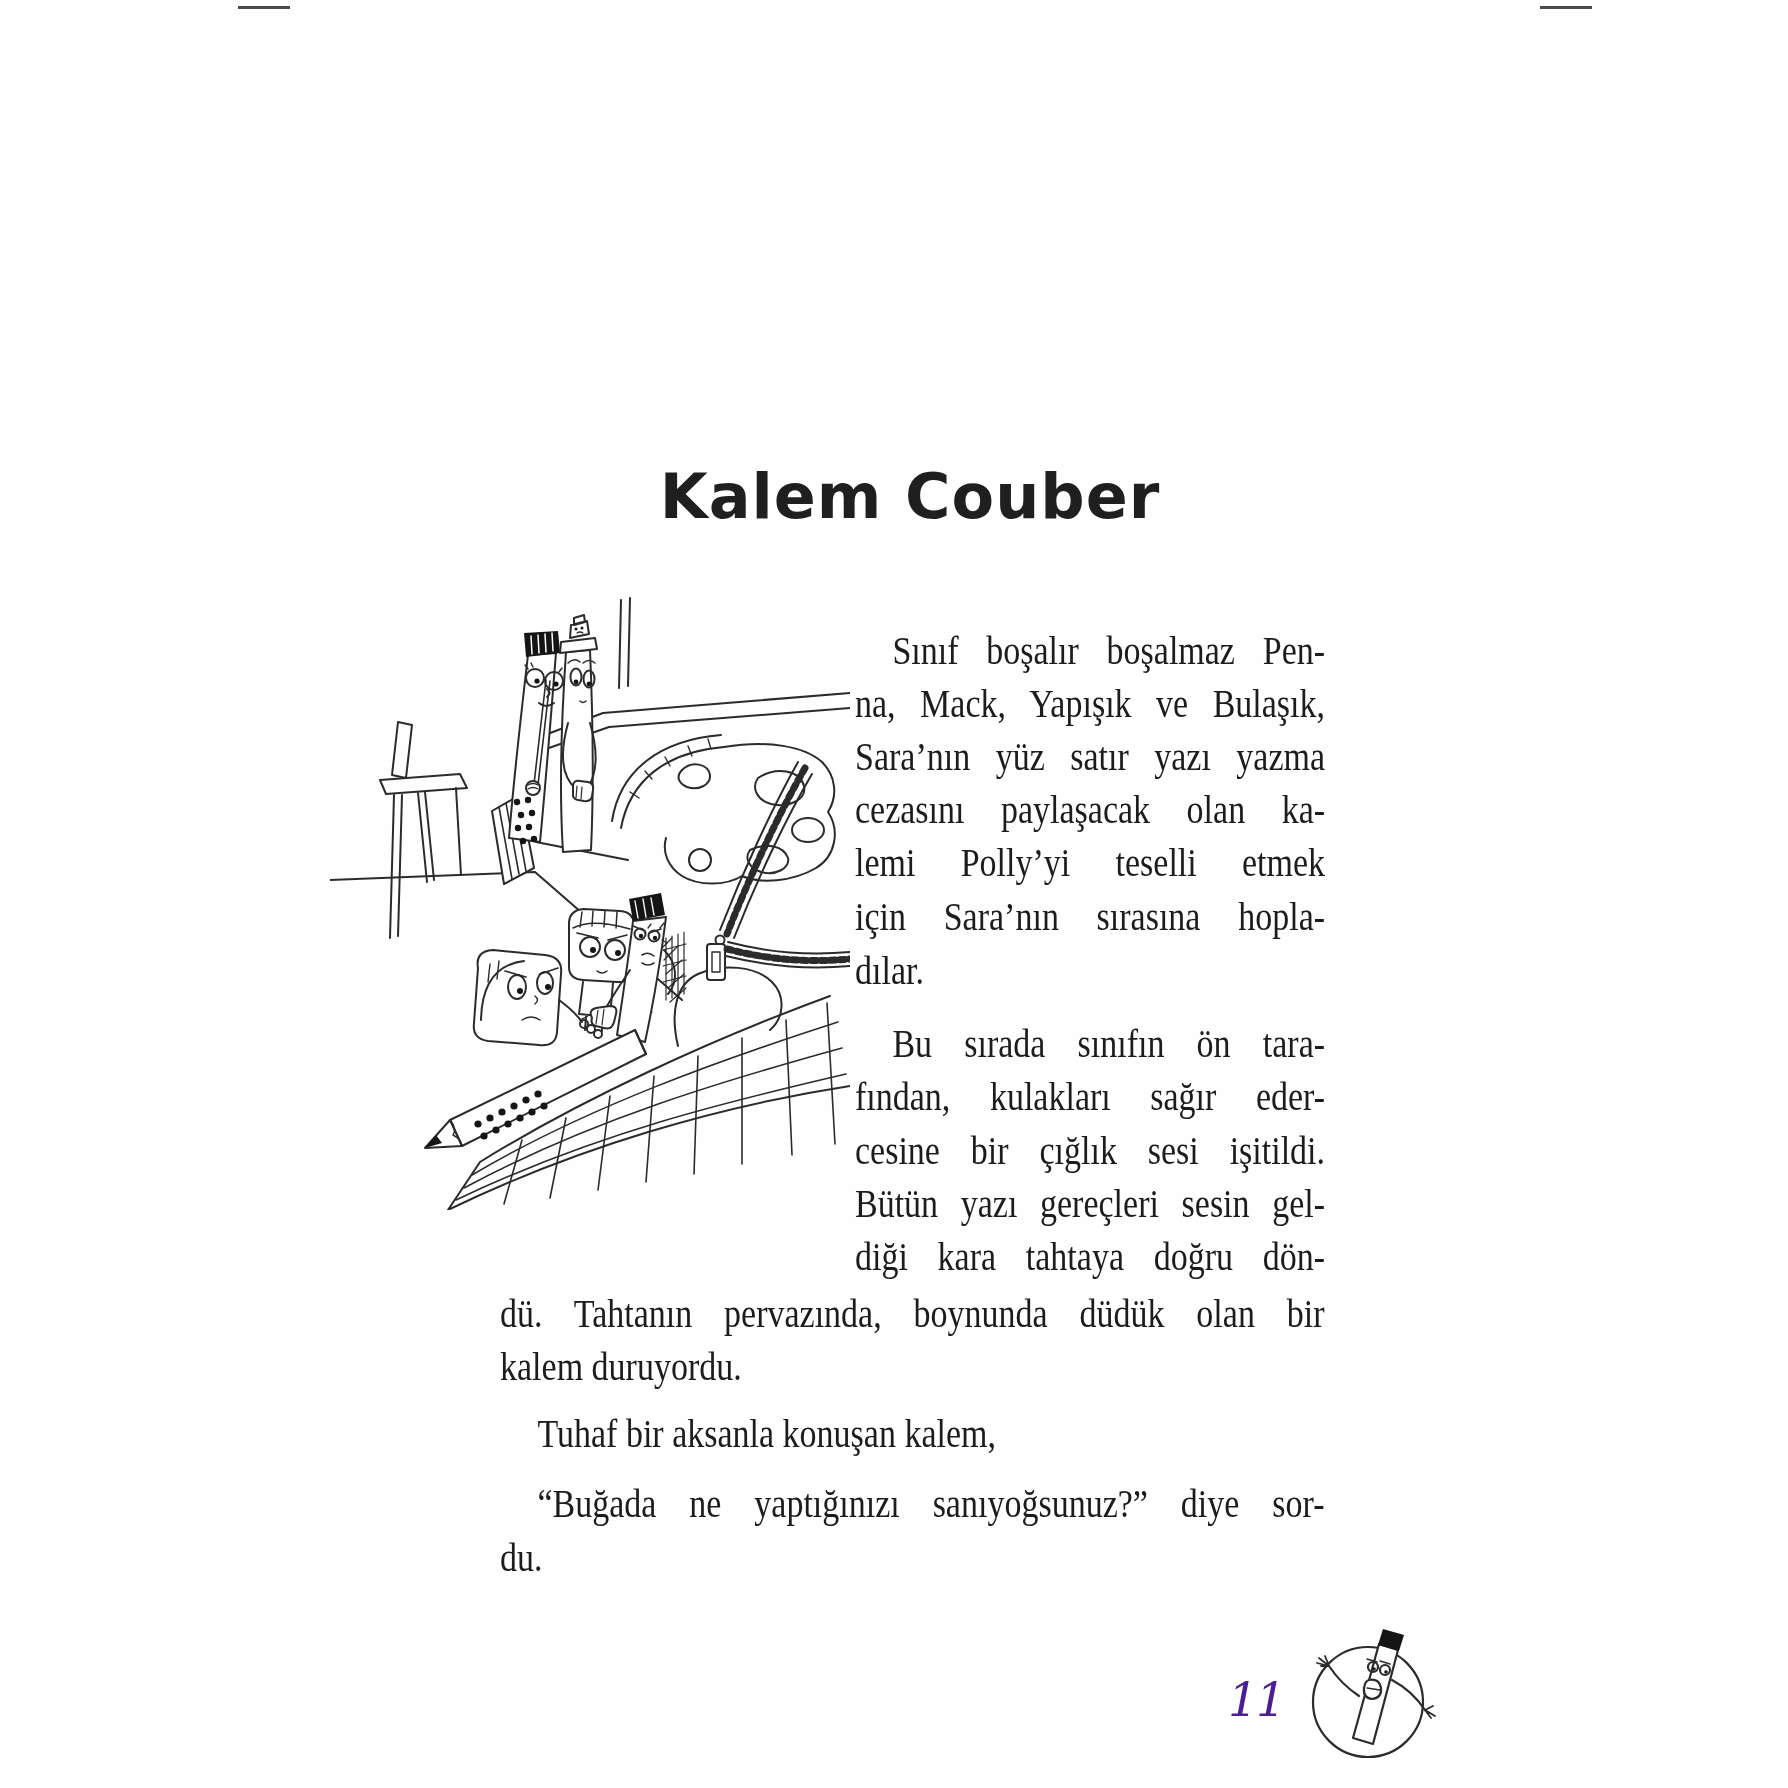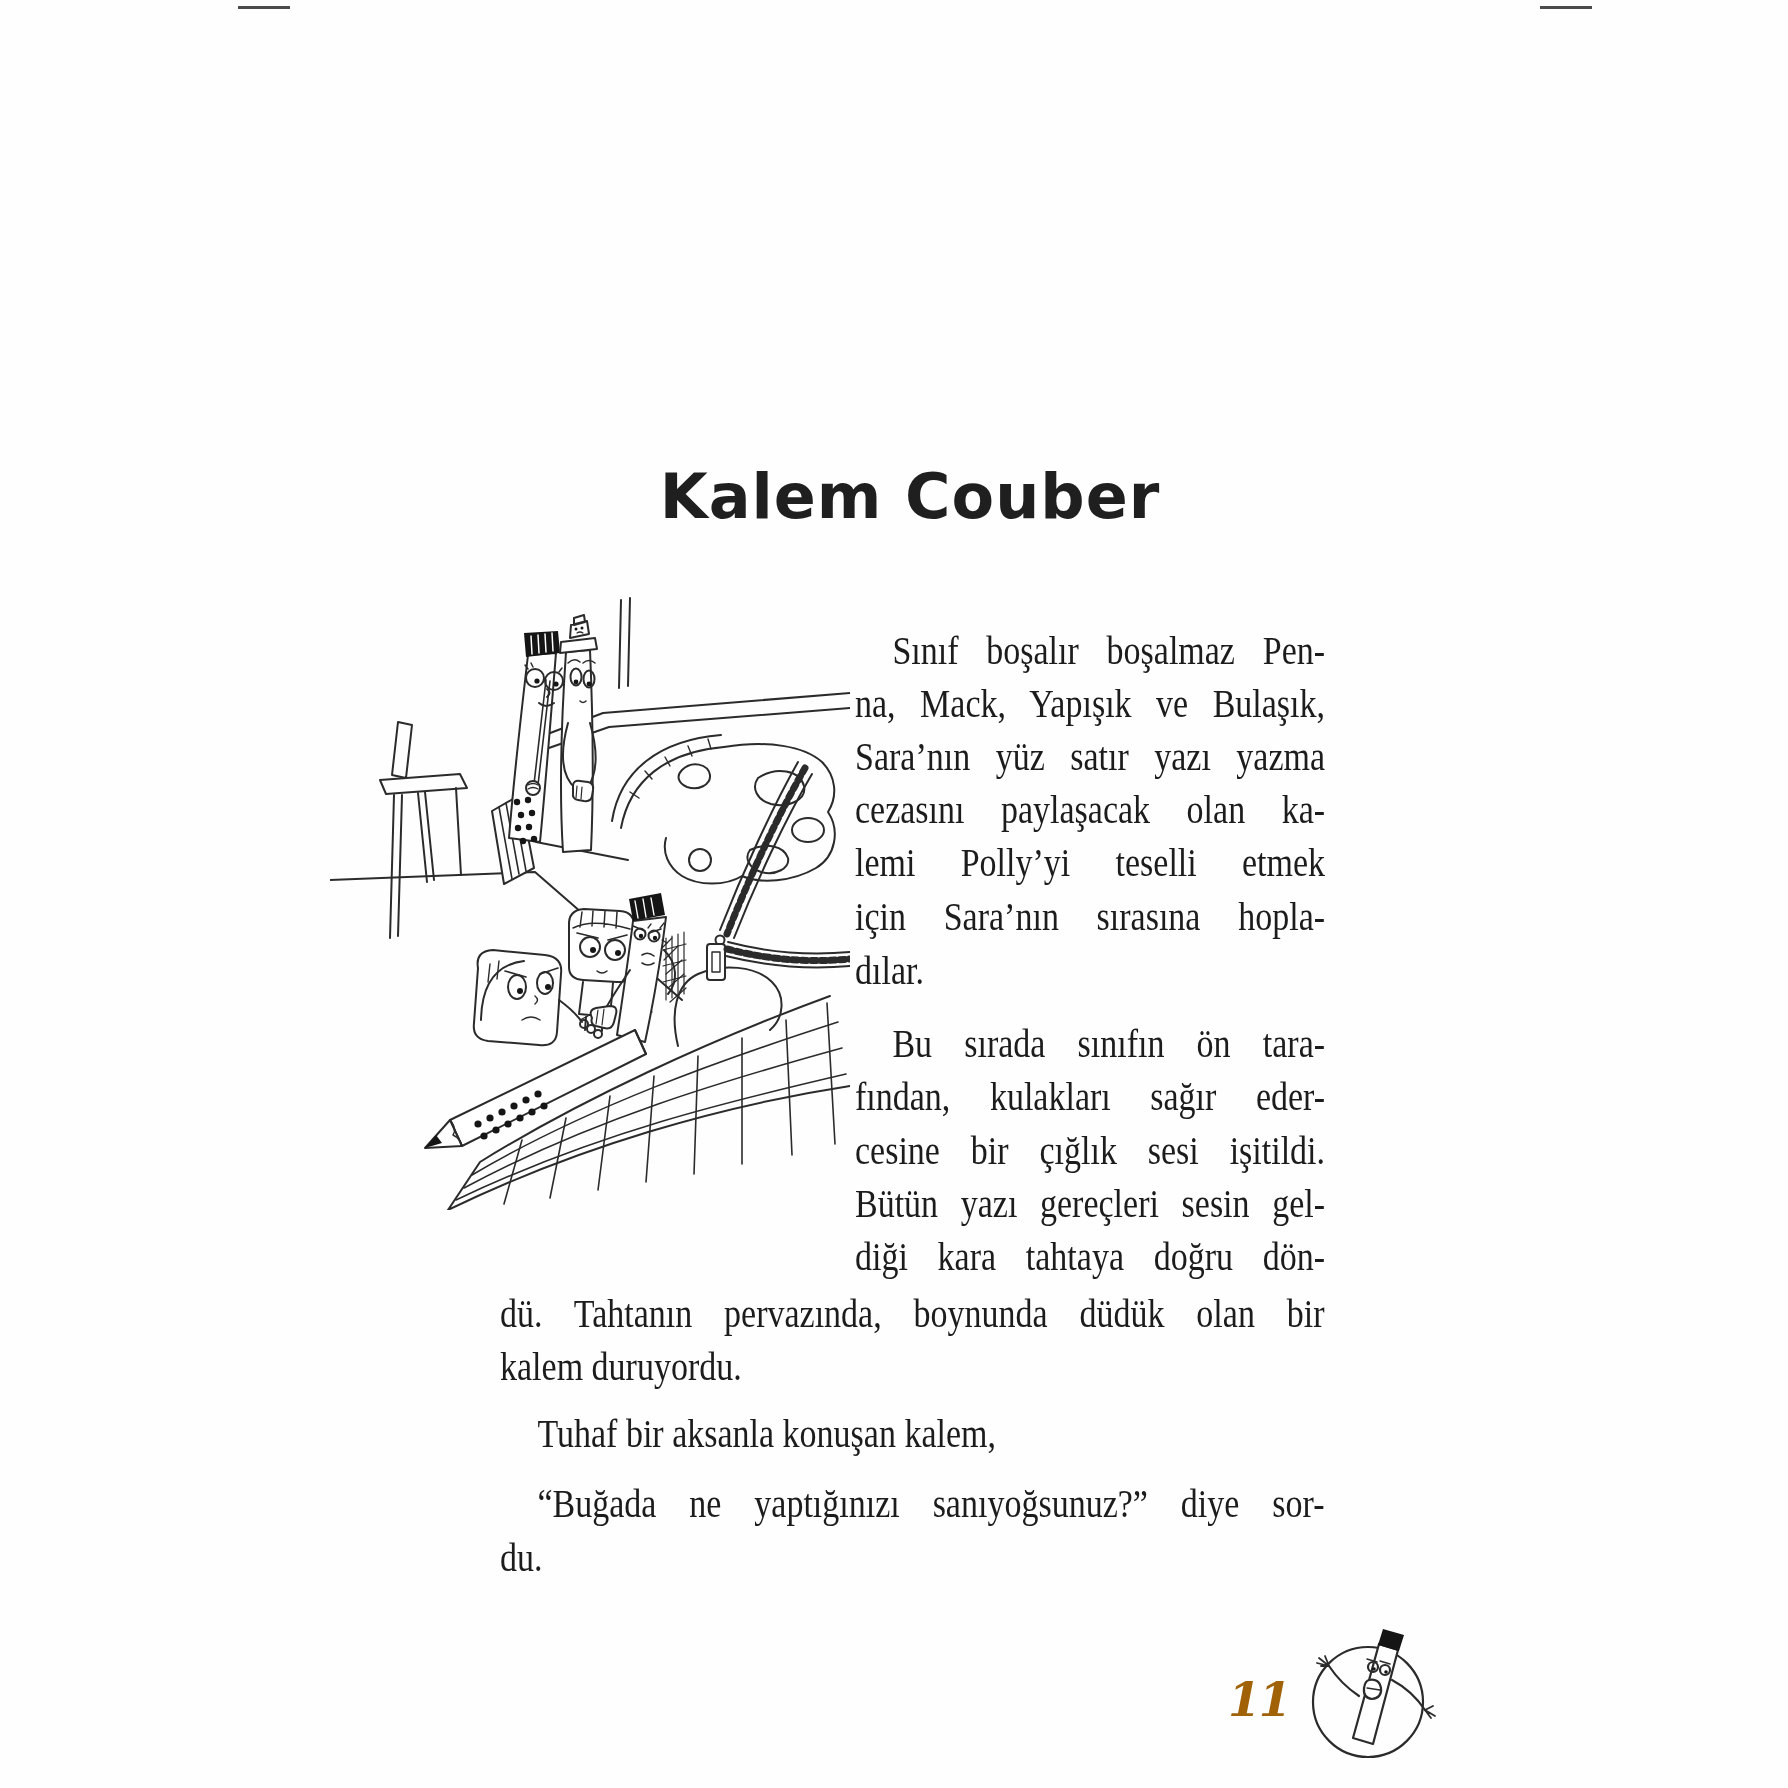--- a/index.html
+++ b/index.html
@@ -16,23 +16,23 @@
   .just{text-align:justify;text-align-last:justify;white-space:normal;}
   .col{left:855px;width:553px;}
   .full{left:500px;width:970px;}
   .ind{padding-left:44px;}
   .l1{top:624px}.l2{top:677px}.l3{top:730px}.l4{top:783px}.l5{top:836px}
   .l6{top:890px}.l7{top:944px}.l8{top:1017px}.l9{top:1070px}.l10{top:1124px}
   .l11{top:1177px}.l12{top:1230px}.l13{top:1287px}.l14{top:1340px}
   .l15{top:1407px}.l16{top:1477px}.l17{top:1531px}
   .main-illo{position:absolute;left:330px;top:530px;width:520px;height:680px;}
   .footer-illo{position:absolute;left:1295px;top:1618px;width:150px;height:150px;}
-  .folio{position:absolute;left:1228px;top:1672px;width:60px;text-align:right;
-         font-family:"DejaVu Serif",serif;font-style:italic;font-weight:700;
-         font-size:47px;color:#a16207;letter-spacing:-2px;}
+  .folio{position:absolute;left:1228px;top:1672px;width:60px;text-align:left;
+         font-family:"DejaVu Serif",serif;font-style:italic;font-weight:400;
+         font-size:47px;color:#4c1d95;letter-spacing:-2px;}
 </style>
 </head>
 <body>
 
 <div class="page">
 
   <div class="tick tick-left"></div>
   <div class="tick tick-right"></div>
 
   <h1 class="title">Kalem Couber</h1>

